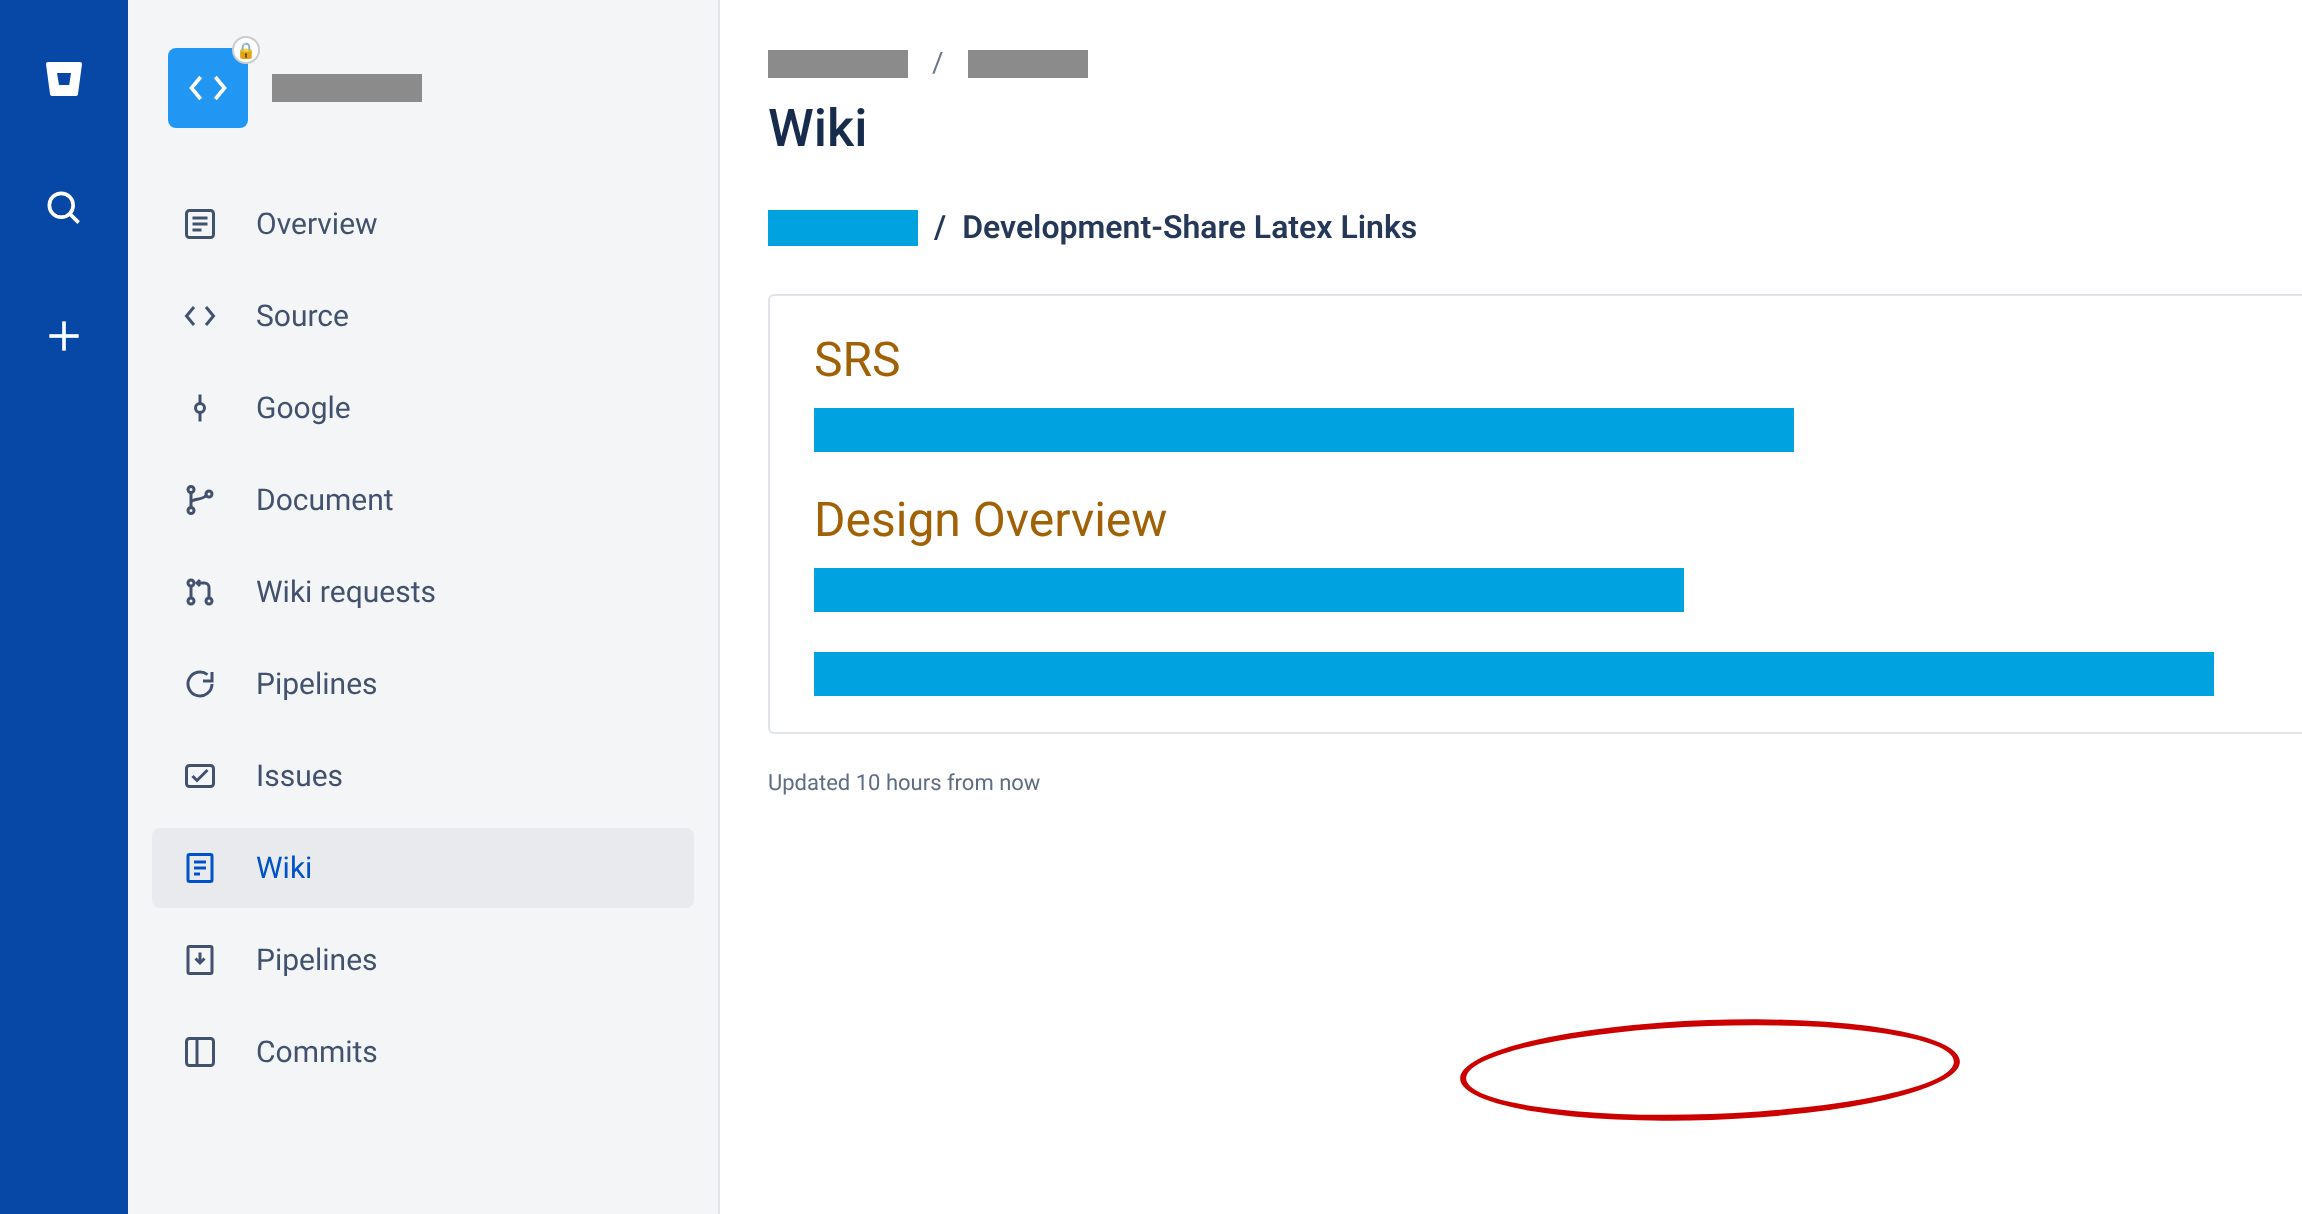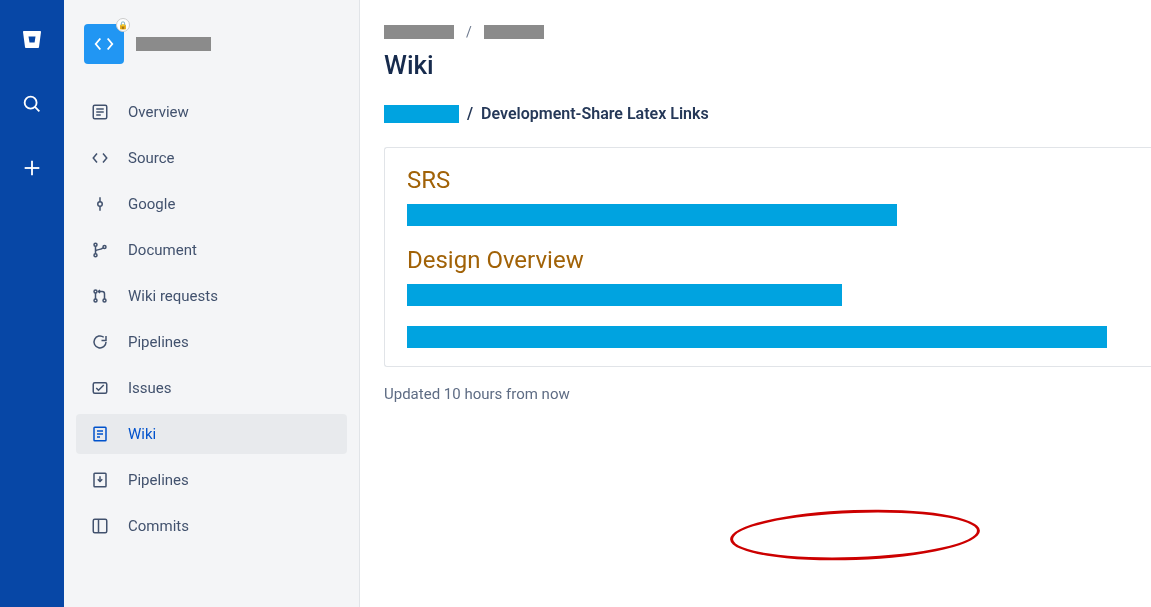--- a/index.html
+++ b/index.html
@@ -150,21 +150,21 @@
       font-weight: 400;
       color: #a16207;
       margin-bottom: 10px;
     }
     .wiki-section .redacted-bar {
       height: 22px;
       background: #00A3E0;
     }
     .updated-text {
       color: #5e6c84;
-      font-size: 15px;
+      font-size: 11px;
       margin-top: 18px;
       display: inline-block;
     }
     .annotation-ellipse {
       position: absolute;
       border: 3px solid #CC0000;
       border-radius: 50%;
       width: 250px;
       height: 50px;
       left: 370px;

